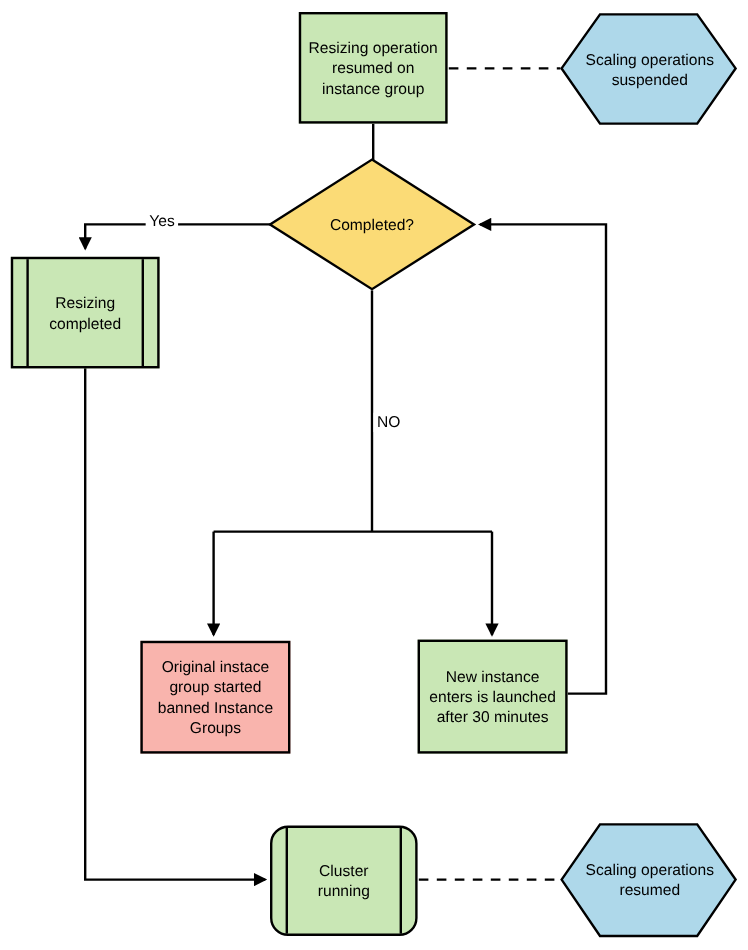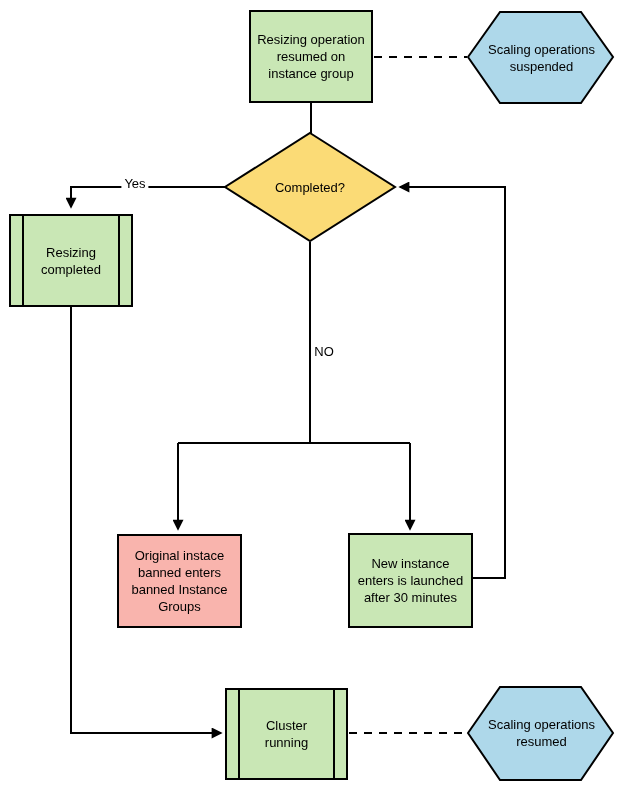--- a/index.html
+++ b/index.html
@@ -105,35 +105,35 @@
     <div class="bar bar-right"></div>
     <div class="label">
       <span>Resizing</span>
       <span>completed</span>
     </div>
   </div>
 
   <div class="node rect" style="left: 117px; top: 534px; width: 125px; height: 94px; background-color: rgb(249, 180, 173);">
     <div class="label">
       <span>Original instace</span>
-      <span>banned enters</span>
+      <span>group started</span>
       <span>banned Instance</span>
       <span>Groups</span>
     </div>
   </div>
 
   <div class="node rect" style="left: 348px; top: 533px; width: 125px; height: 95px; background-color: rgb(201, 231, 181); align-items: center;">
     <div class="label">
       <span>New instance</span>
       <span>enters is launched</span>
       <span>after 30 minutes</span>
     </div>
   </div>
 
-  <div class="node rect" style="left: 225px; top: 688px; width: 123px; height: 92px; background-color: rgb(201, 231, 181);">
+  <div class="node rect" style="left: 225px; top: 688px; width: 123px; height: 92px; background-color: rgb(201, 231, 181); border-radius: 15px;">
     <div class="bar bar-left"></div>
     <div class="bar bar-right"></div>
     <div class="label">
       <span>Cluster</span>
       <span>running</span>
     </div>
   </div>
 
   <div class="node overlay" style="left:470px; top:689px; width:143px; height:87px;">
     <div class="label">

